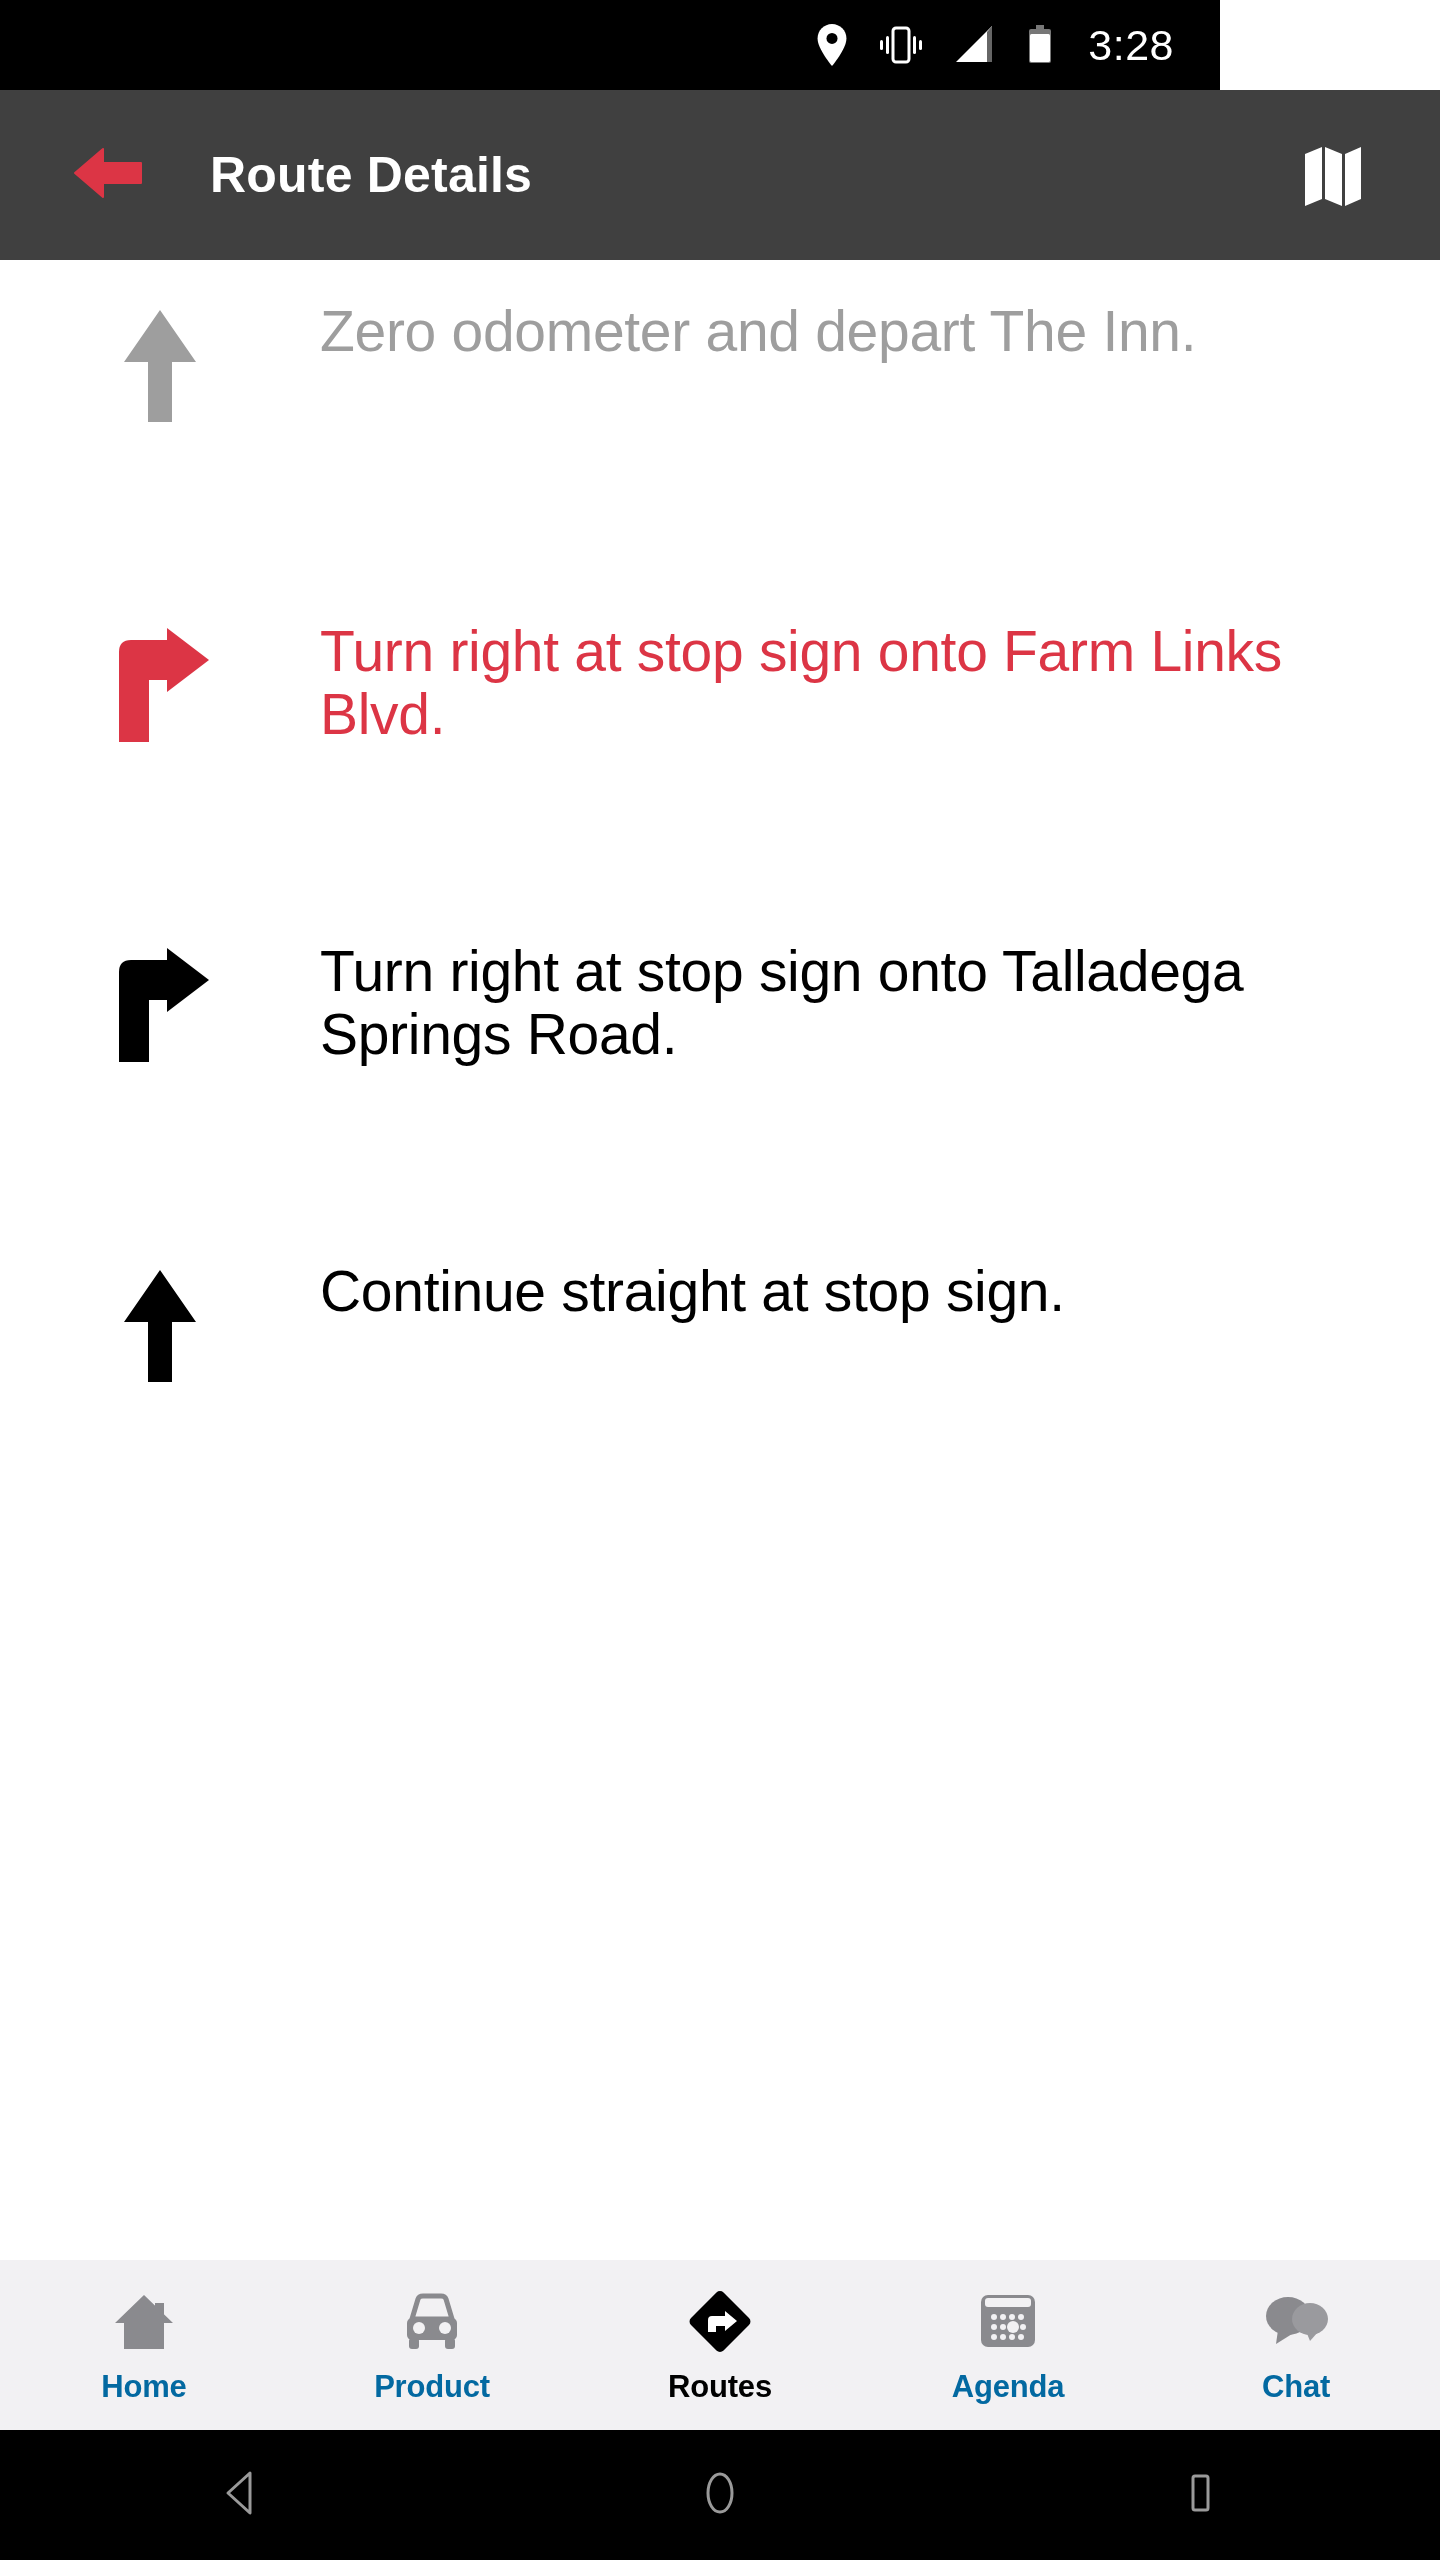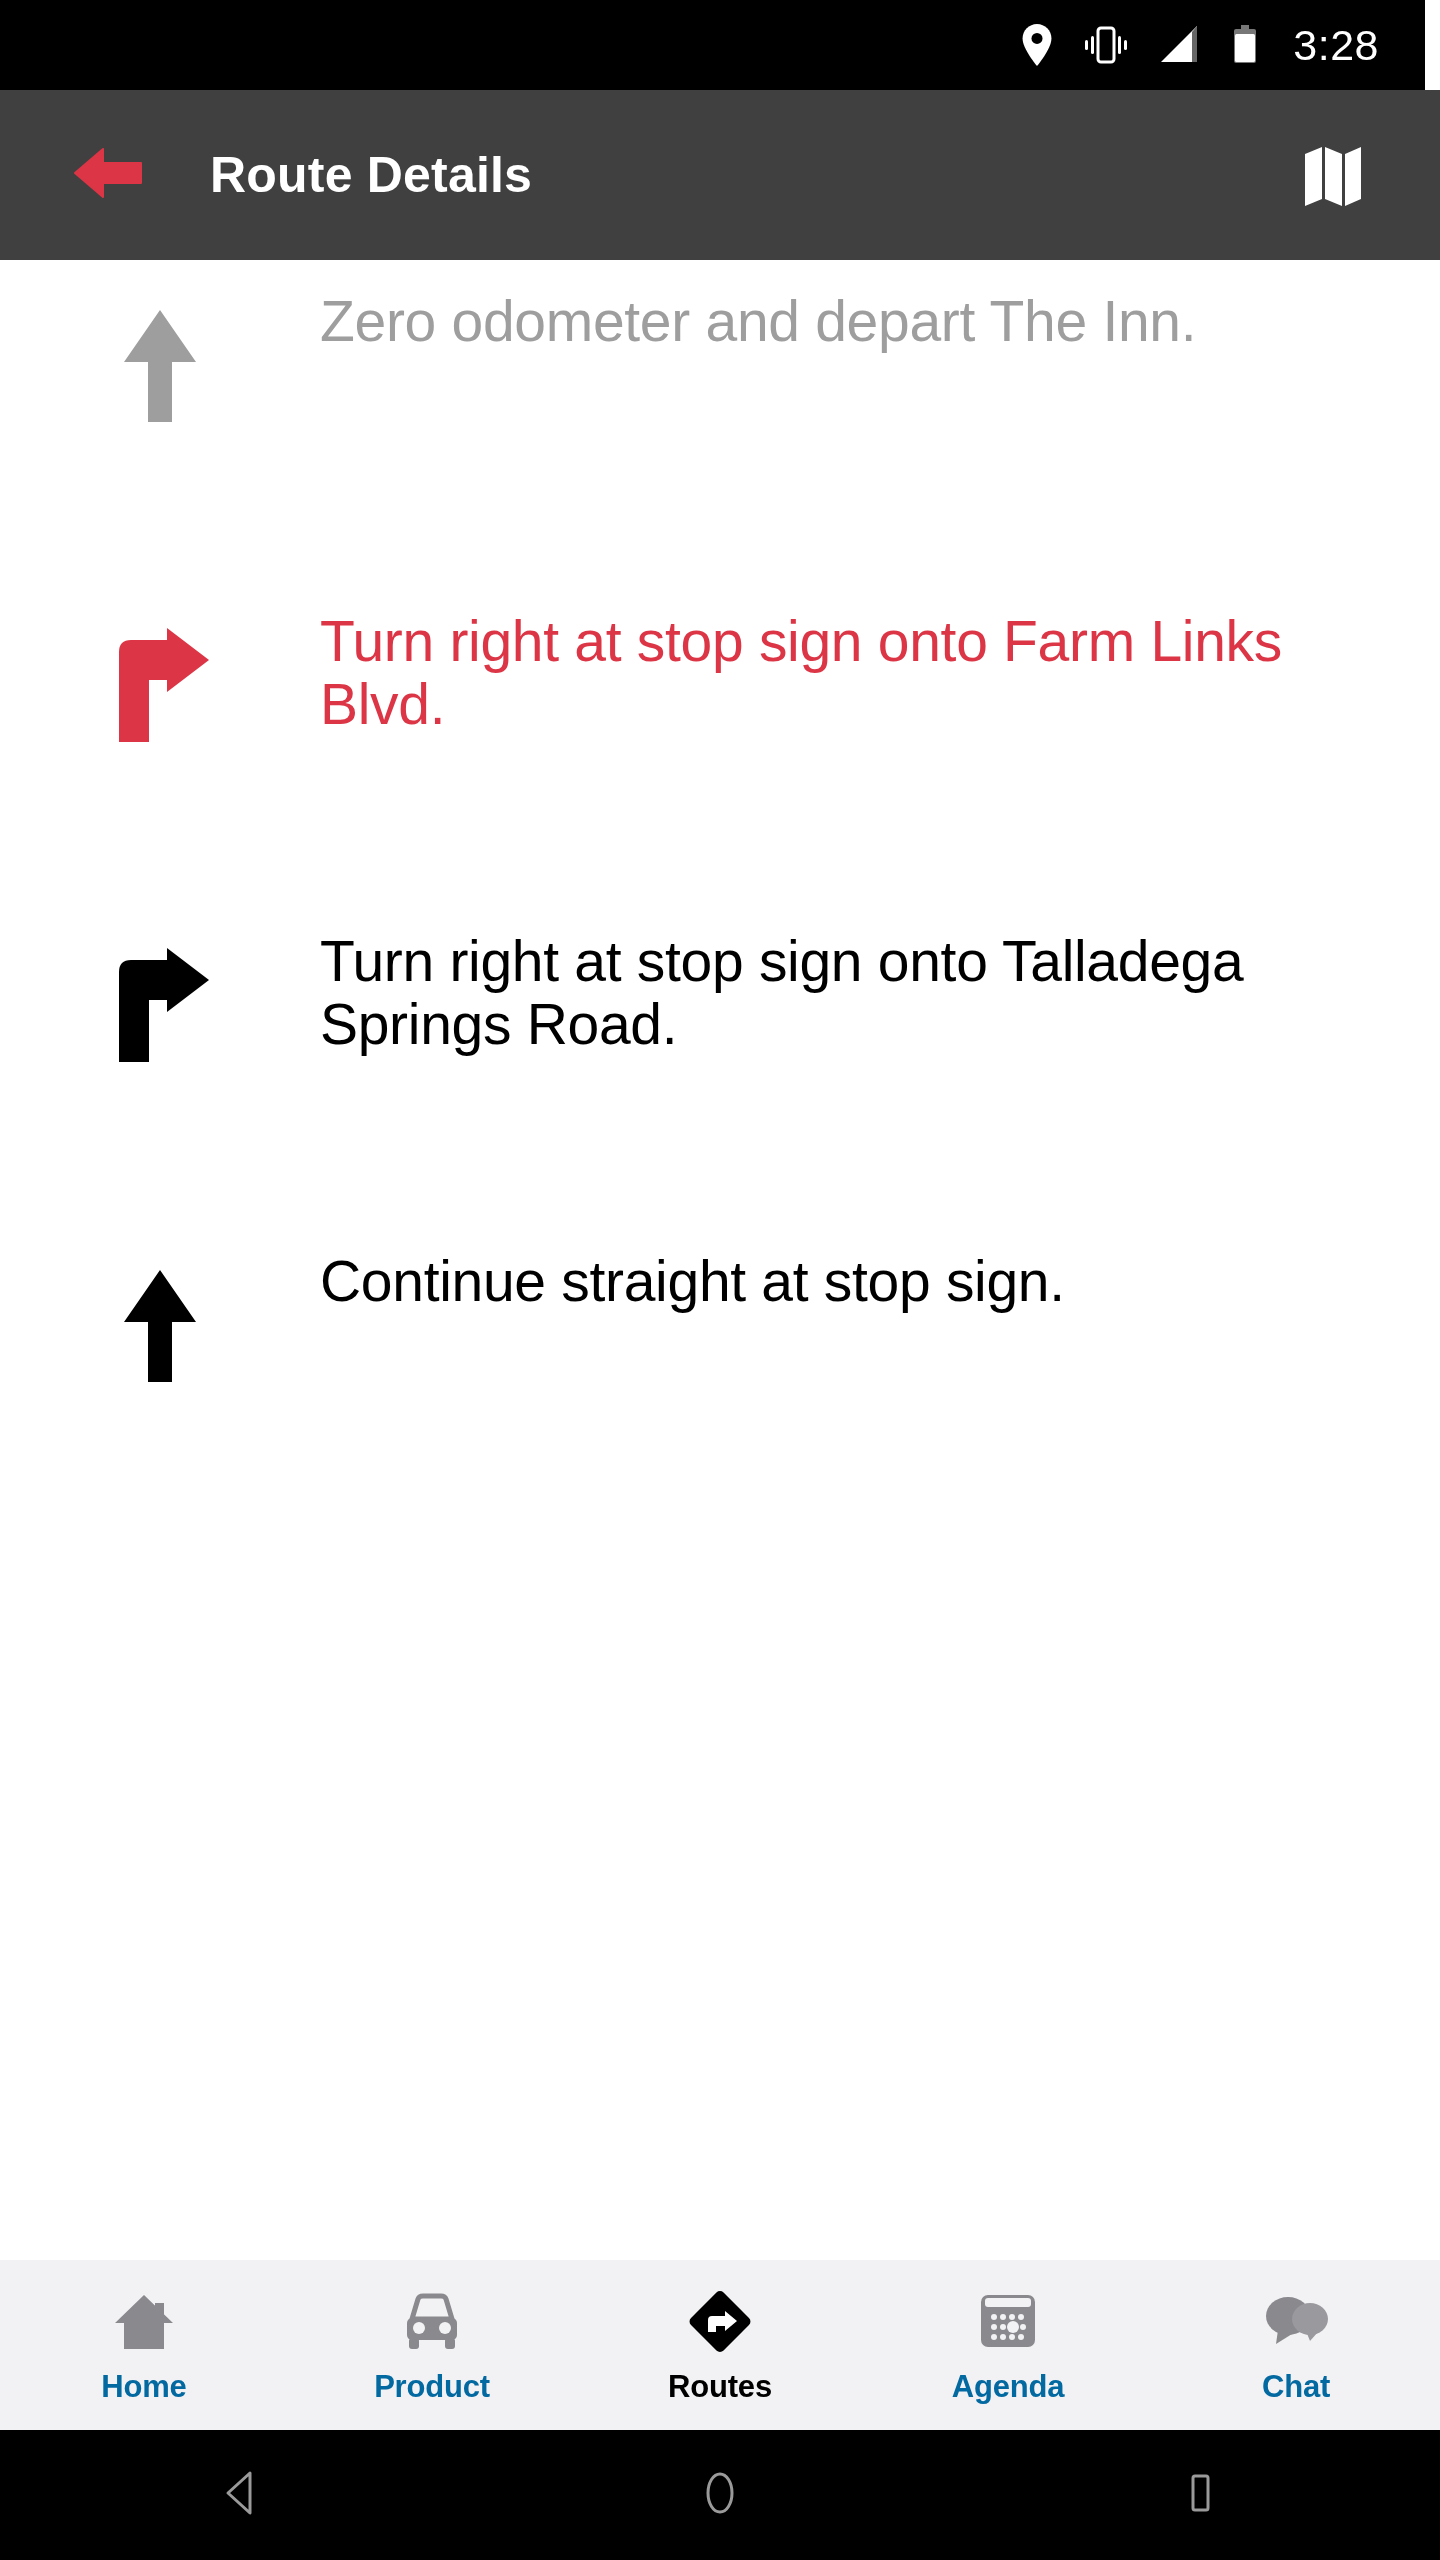--- a/index.html
+++ b/index.html
@@ -6,21 +6,21 @@
   html, body {
     width:1440px; height:2560px;
     background:#ffffff;
     font-family:"Liberation Sans", sans-serif;
     overflow:hidden;
   }
   .phone { position:relative; width:1440px; height:2560px; background:#ffffff; }
 
   
   .statusbar {
-    position:absolute; top:0; left:0; width:1425px; height:90px;
+    position:absolute; top:0; left:0; width:1220px; height:90px;
     background:#000000; display:flex; align-items:center;
     justify-content:flex-end; padding-right:46px; gap:29px;
   }
   .sb-icon { display:flex; align-items:center; justify-content:center; }
   .sb-time {
     color:#ffffff; font-size:43px; letter-spacing:0.5px;
     font-family:"Liberation Sans", sans-serif; margin-left:6px;
   }
 
   
@@ -49,21 +49,21 @@
   }
   .step {
     display:flex; align-items:flex-start;
     padding:0 60px 0 0; min-height:320px;
   }
   .step-icon {
     width:320px; min-width:320px; padding-top:46px;
     display:flex; justify-content:center; align-items:flex-start;
   }
   .step-text {
-    font-size:57px; line-height:1.10; padding-top:30px;
+    font-size:57px; line-height:1.10; padding-top:40px;
     color:#000000; letter-spacing:-0.3px; flex:1;
   }
   .step.grey .step-text { color:#9e9e9e; }
   .step.red  .step-text { color:#DC3545; }
 
   
   .bottomnav {
     position:absolute; left:0; bottom:130px; width:1440px; height:170px;
     background:#F2F1F3; display:flex; align-items:center;
   }

